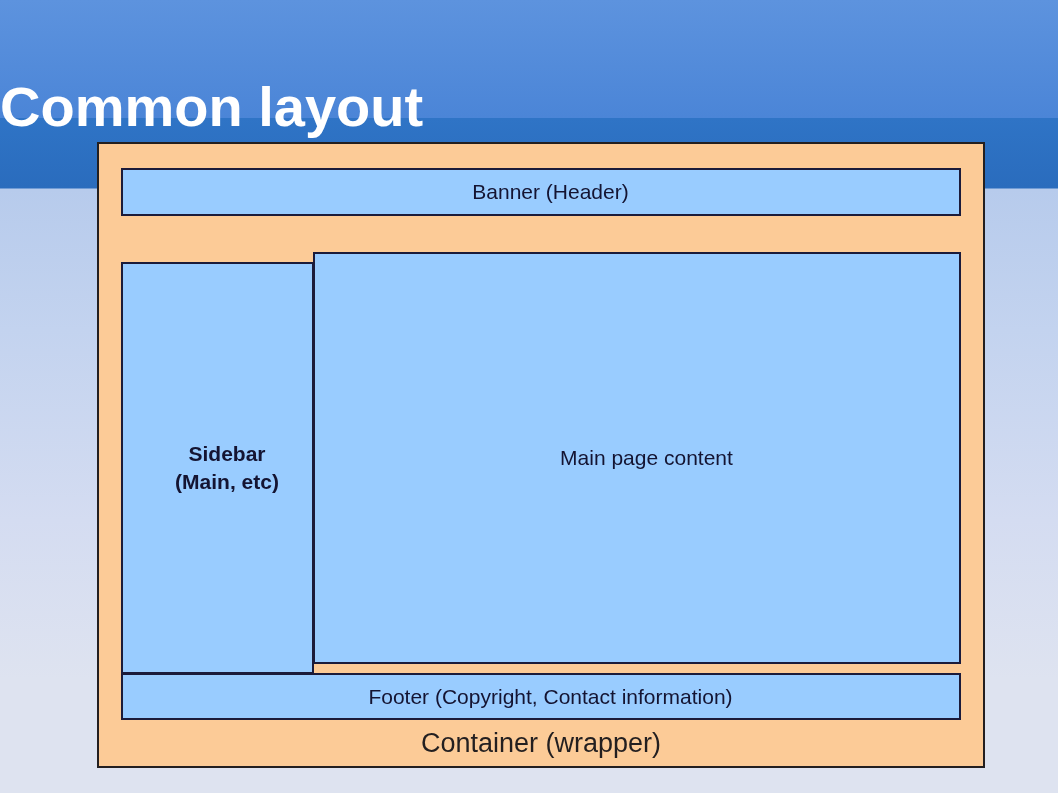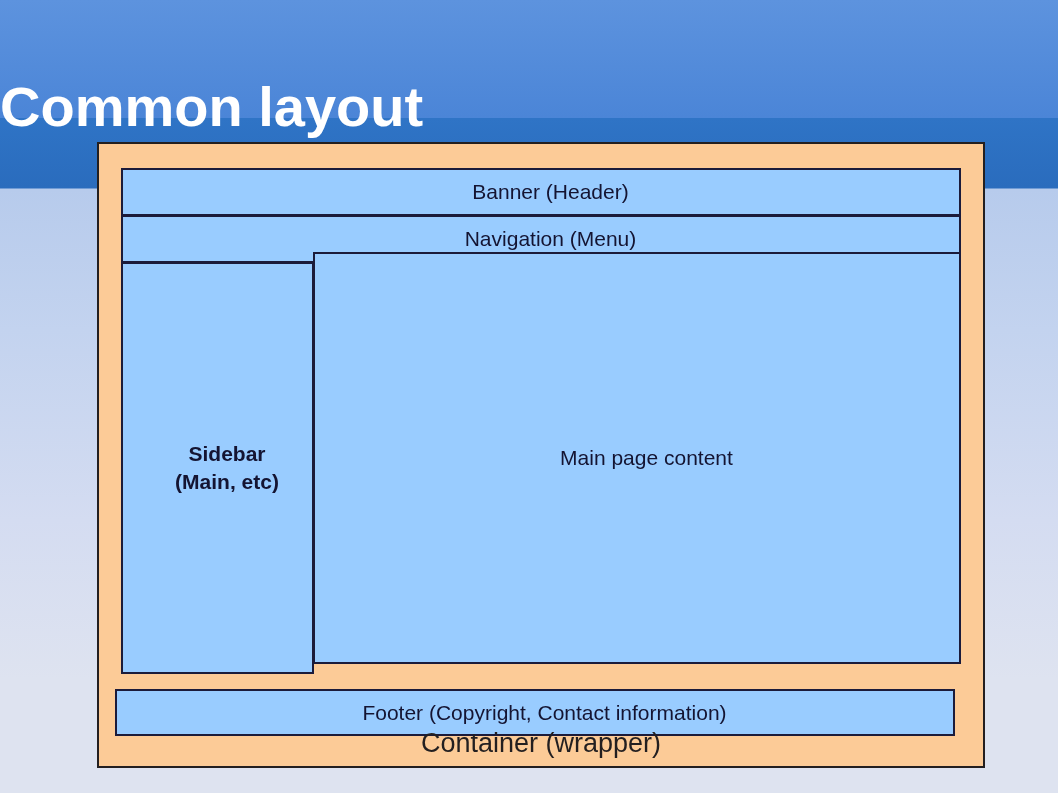--- a/index.html
+++ b/index.html
@@ -96,43 +96,40 @@
     justify-content: center;
     text-align: center;
     line-height: 28px;
     padding-left: 19px;
   }
 
   .banner  { left: 22px;  top: 24px;  width: 840px; height: 48px; }
   .nav     { left: 22px;  top: 71px;  width: 840px; height: 48px; }
   .sidebar { left: 22px;  top: 118px; width: 193px; height: 412px; font-weight: bold; }
   .main    { left: 214px; top: 108px; width: 648px; height: 412px; }
-  .footer  { left: 16px;  top: 529px; width: 840px; height: 47px; margin-top: 16px; }
+  .footer  { left: 22px;  top: 529px; width: 840px; height: 47px; }
 
   .box-text { pointer-events: none; }
 </style>
 </head>
 <body>
 
 <div class="slide">
 
   <div class="band-top"></div>
   <div class="band-mid"></div>
 
   <div class="title">Common layout</div>
 
   <div class="wrapper">
 
     <div class="box banner">
       <span class="box-text">Banner (Header)</span>
     </div>
 
-    <div class="box nav">
-      <span class="box-text">Navigation (Menu)</span>
-    </div>
 
     <div class="box sidebar">
       <span class="box-text">
         <span>Sidebar</span><br>
         <span>(Main, etc)</span>
       </span>
     </div>
 
     <div class="box main">
       <span class="box-text">Main page content</span>

